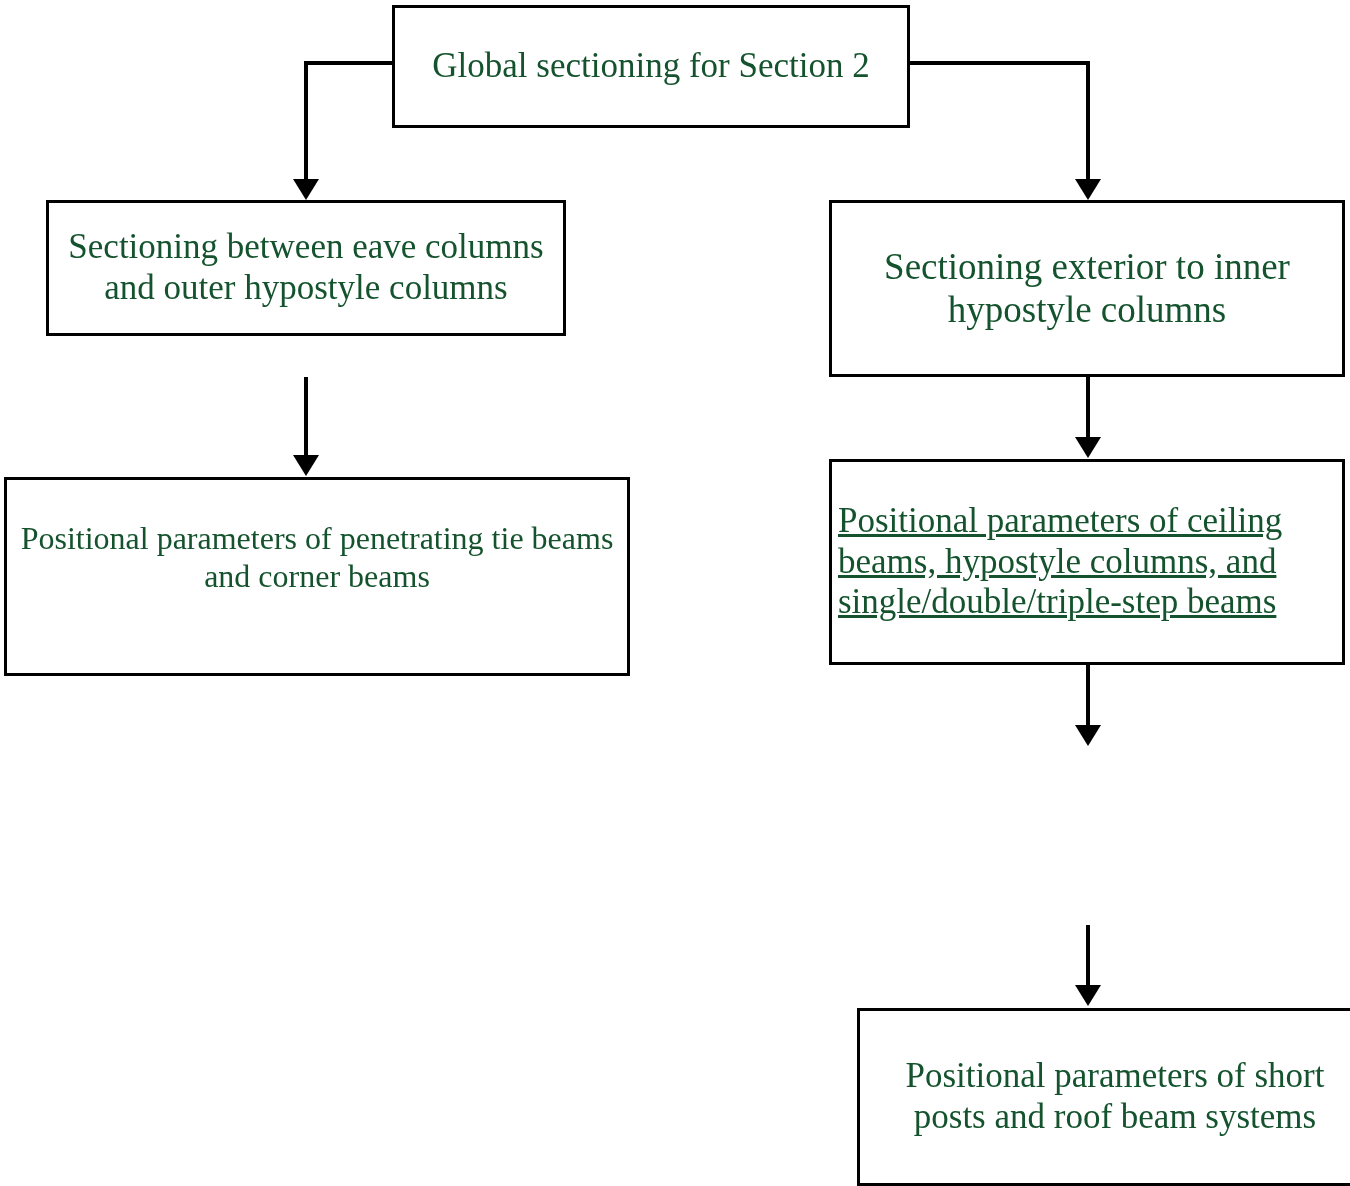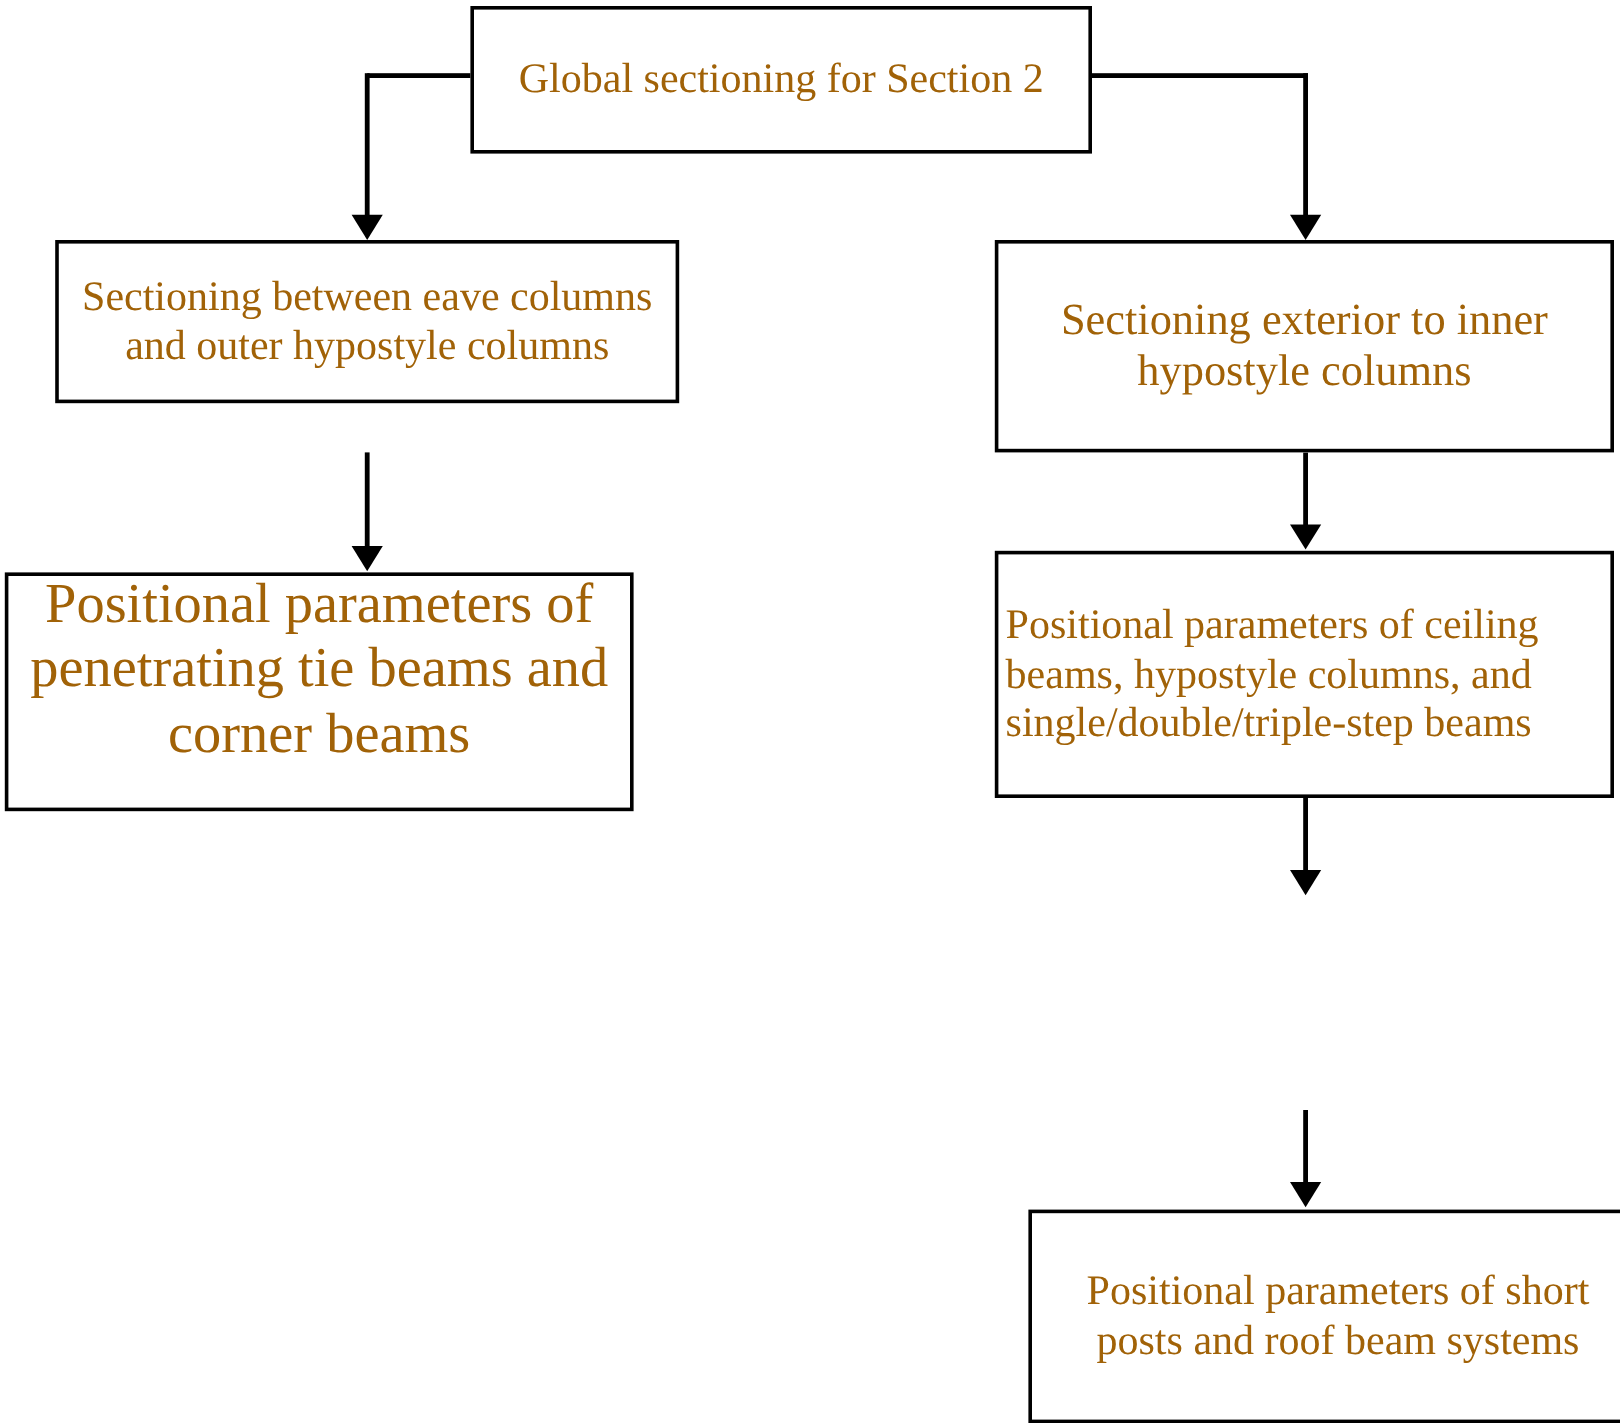--- a/index.html
+++ b/index.html
@@ -15,32 +15,32 @@
     overflow: hidden;
     font-family: "Liberation Serif", "DejaVu Serif", serif;
   }
   .node {
     position: absolute;
     box-sizing: border-box;
     border: 3px solid #000000;
     background: #ffffff;
     display: flex;
     justify-content: center;
-    color: #a16207;
+    color: #14532d;
     line-height: 1.16;
     z-index: 2;
   }
   .node .txt {
     display: block;
     width: 100%;
     padding: 0 6px;
     box-sizing: border-box;
   }
   .align-center .txt { text-align: center; }
-  .align-left   .txt { text-align: left; }
+  .align-left   .txt { text-align: left; text-decoration: underline; }
 
   .v-center { align-items: center; }
 
   
   .line {
     position: absolute;
     background: #000000;
     z-index: 1;
   }
   .arrowhead {
@@ -72,21 +72,21 @@
   <div class="line" style="left:1086px; top:61px; width:4px; height:120px;"></div>
   <div class="arrowhead" style="left:1075px; top:179px;"></div>
 
   <div class="node align-center v-center" style="left:46px; top:200px; width:520px; height:136px; font-size:35px;">
     <span class="txt">Sectioning between eave columns and outer hypostyle columns</span>
   </div>
 
   <div class="line" style="left:304px; top:377px; width:4px; height:80px;"></div>
   <div class="arrowhead" style="left:293px; top:455px;"></div>
 
-  <div class="node align-center v-center" style="left:4px; top:477px; width:524px; height:199px; font-size:47px; padding-bottom:38px;">
+  <div class="node align-center v-center" style="left:4px; top:477px; width:626px; height:199px; font-size:32px; padding-bottom:38px;">
     <span class="txt">Positional parameters of penetrating tie beams and corner beams</span>
   </div>
 
   <div class="node align-center v-center" style="left:829px; top:200px; width:516px; height:177px; font-size:37px;">
     <span class="txt">Sectioning exterior to inner hypostyle columns</span>
   </div>
 
   <div class="line" style="left:1086px; top:377px; width:4px; height:62px;"></div>
   <div class="arrowhead" style="left:1075px; top:437px;"></div>
 

